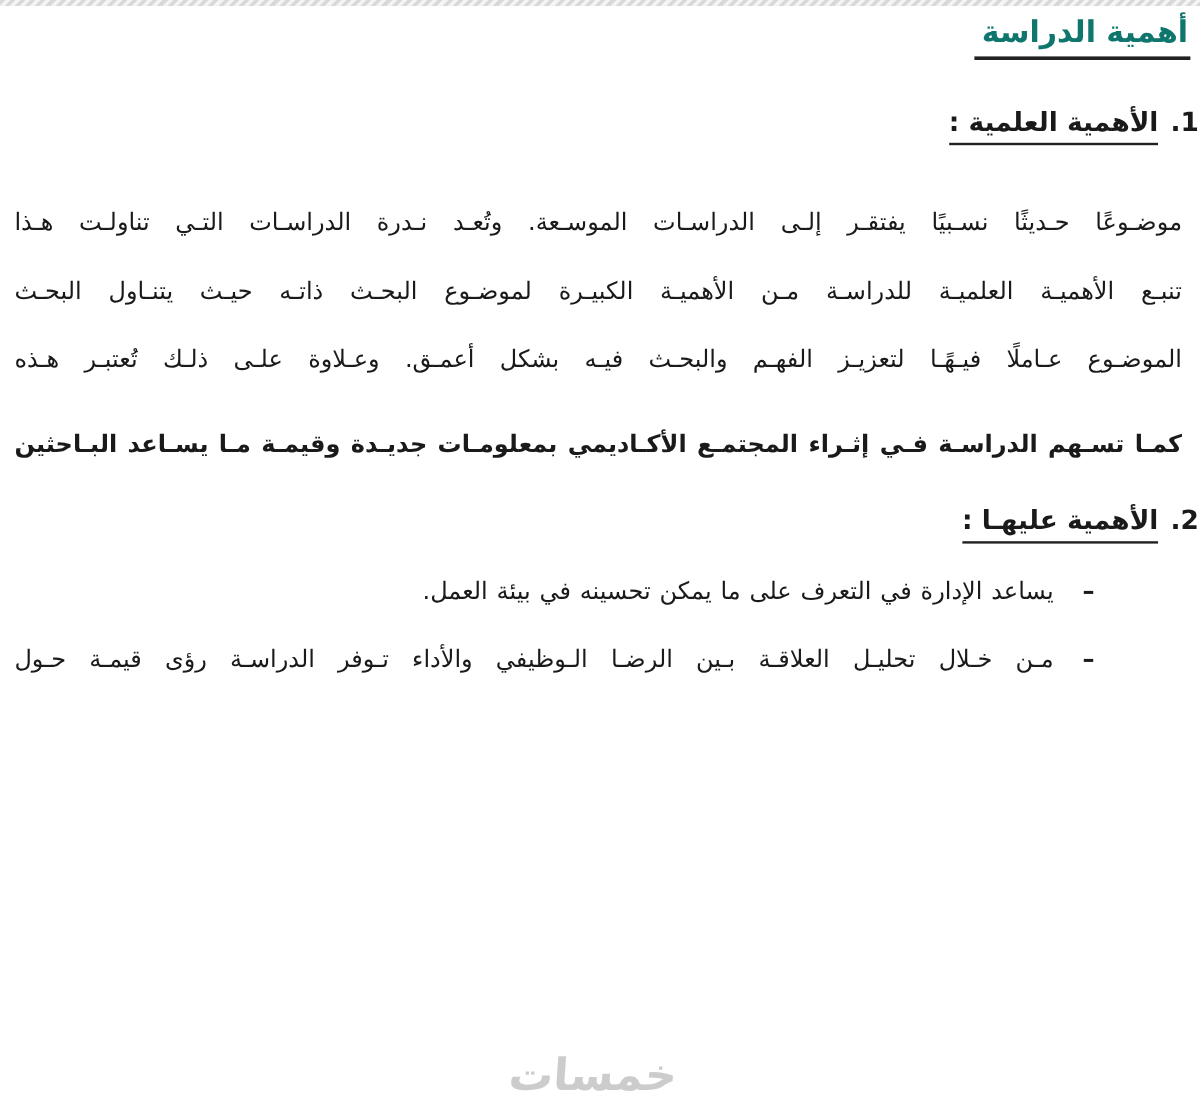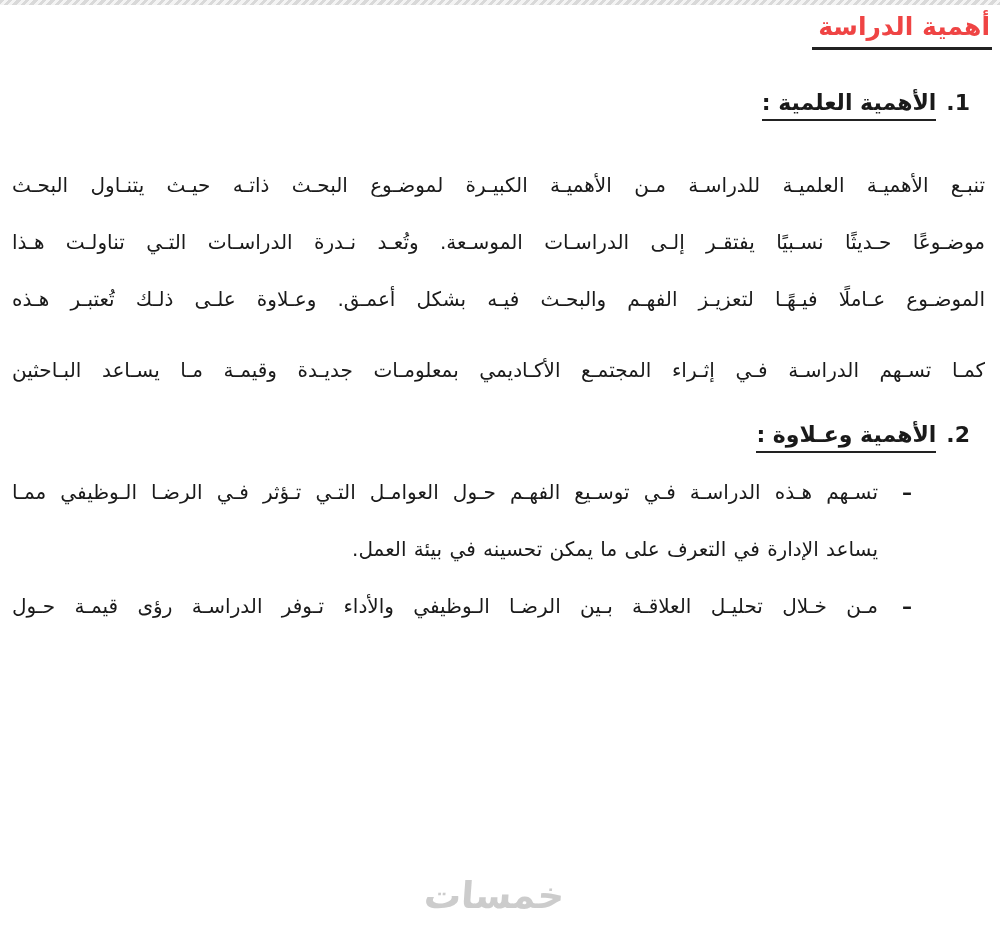--- a/index.html
+++ b/index.html
@@ -10,39 +10,39 @@
   }
   .page{position:relative;width:1000px;height:929px;direction:rtl;overflow:hidden;}
   .top-edge{
     height:5px;width:100%;
     background:repeating-linear-gradient(135deg,#d9d9d9 0 3px,#f4f4f4 3px 6px);
   }
   .content{position:relative;z-index:1;}
   
   .title-wrap{padding:7px 8px 0 0;text-align:right;}
   .doc-title{
-    display:inline-block;font-size:25px;font-weight:bold;color:#ef4444;
+    display:inline-block;font-size:25px;font-weight:bold;color:#0f766e;
     border-bottom:3px solid #222;padding:0 2px 6px 6px;letter-spacing:0.5px;
   }
   
-  .heading{margin-top:40px;padding-right:30px;font-size:22px;font-weight:bold;height:34px;}
+  .heading{margin-top:40px;padding-right:1px;font-size:22px;font-weight:bold;height:34px;}
   .heading .hnum{display:inline-block;margin-left:10px;}
   .heading .htxt{
     display:inline-block;border-bottom:2px solid #222;padding-bottom:4px;
   }
   
   .para{padding:0 15px 0 12px;font-size:20px;}
   .line{
     height:57px;line-height:57px;overflow:hidden;
     text-align:justify;text-align-last:justify;
     word-spacing:1px;white-space:normal;
   }
   .line.endline{text-align:right;text-align-last:right;}
   .mt-p1{margin-top:33px;}
-  .mt-p2{margin-top:14px;}
+  .mt-p2{margin-top:14px;font-weight:bold;}
   .mt-h2{margin-top:23px;}
   .mt-p3{margin-top:27px;}
   .mt-bullets{margin-top:8px;}
   
   .bullets{padding:0 88px 0 12px;font-size:20px;}
   .bullet{display:flex;direction:rtl;}
   .bullet .dash{
     flex:0 0 34px;height:57px;line-height:57px;text-align:right;font-weight:bold;
   }
   .bullet .btext{flex:1;min-width:0;}
@@ -66,40 +66,39 @@
 
     <div class="title-wrap">
       <span class="doc-title">أهمية الدراسة</span>
     </div>
 
     <div class="heading">
       <span class="hnum">1.</span><span class="htxt">الأهمية العلمية :</span>
     </div>
 
     <div class="para mt-p1">
+      <div class="line">موضـوعًا حـديثًا نسـبيًا يفتقـر إلـى الدراسـات الموسـعة. وتُعـد نـدرة الدراسـات التـي تناولـت هـذا</div>
       <div class="line">تنبـع الأهميـة العلميـة للدراسـة مـن الأهميـة الكبيـرة لموضـوع البحـث ذاتـه حيـث يتنـاول البحـث</div>
-      <div class="line">موضـوعًا حـديثًا نسـبيًا يفتقـر إلـى الدراسـات الموسـعة. وتُعـد نـدرة الدراسـات التـي تناولـت هـذا</div>
       <div class="line">الموضـوع عـاملًا فيـهًـا لتعزيـز الفهـم والبحـث فيـه بشكل أعمـق. وعـلاوة علـى ذلـك تُعتبـر هـذه</div>
     </div>
 
     <div class="para mt-p2">
       <div class="line">كمـا تسـهم الدراسـة فـي إثـراء المجتمـع الأكـاديمي بمعلومـات جديـدة وقيمـة مـا يسـاعد البـاحثين</div>
     </div>
 
     <div class="heading mt-h2">
-      <span class="hnum">2.</span><span class="htxt">الأهمية وعـلاوة :</span>
+      <span class="hnum">2.</span><span class="htxt">الأهمية عليهـا :</span>
     </div>
 
 
     <div class="bullets mt-bullets">
 
       <div class="bullet">
         <span class="dash">–</span>
         <div class="btext">
-          <div class="line">تسـهم هـذه الدراسـة فـي توسـيع الفهـم حـول العوامـل التـي تـؤثر فـي الرضـا الـوظيفي ممـا</div>
           <div class="line endline">يساعد الإدارة في التعرف على ما يمكن تحسينه في بيئة العمل.</div>
         </div>
       </div>
 
       <div class="bullet">
         <span class="dash">–</span>
         <div class="btext">
           <div class="line">مـن خـلال تحليـل العلاقـة بـين الرضـا الـوظيفي والأداء تـوفر الدراسـة رؤى قيمـة حـول</div>
         </div>
       </div>

